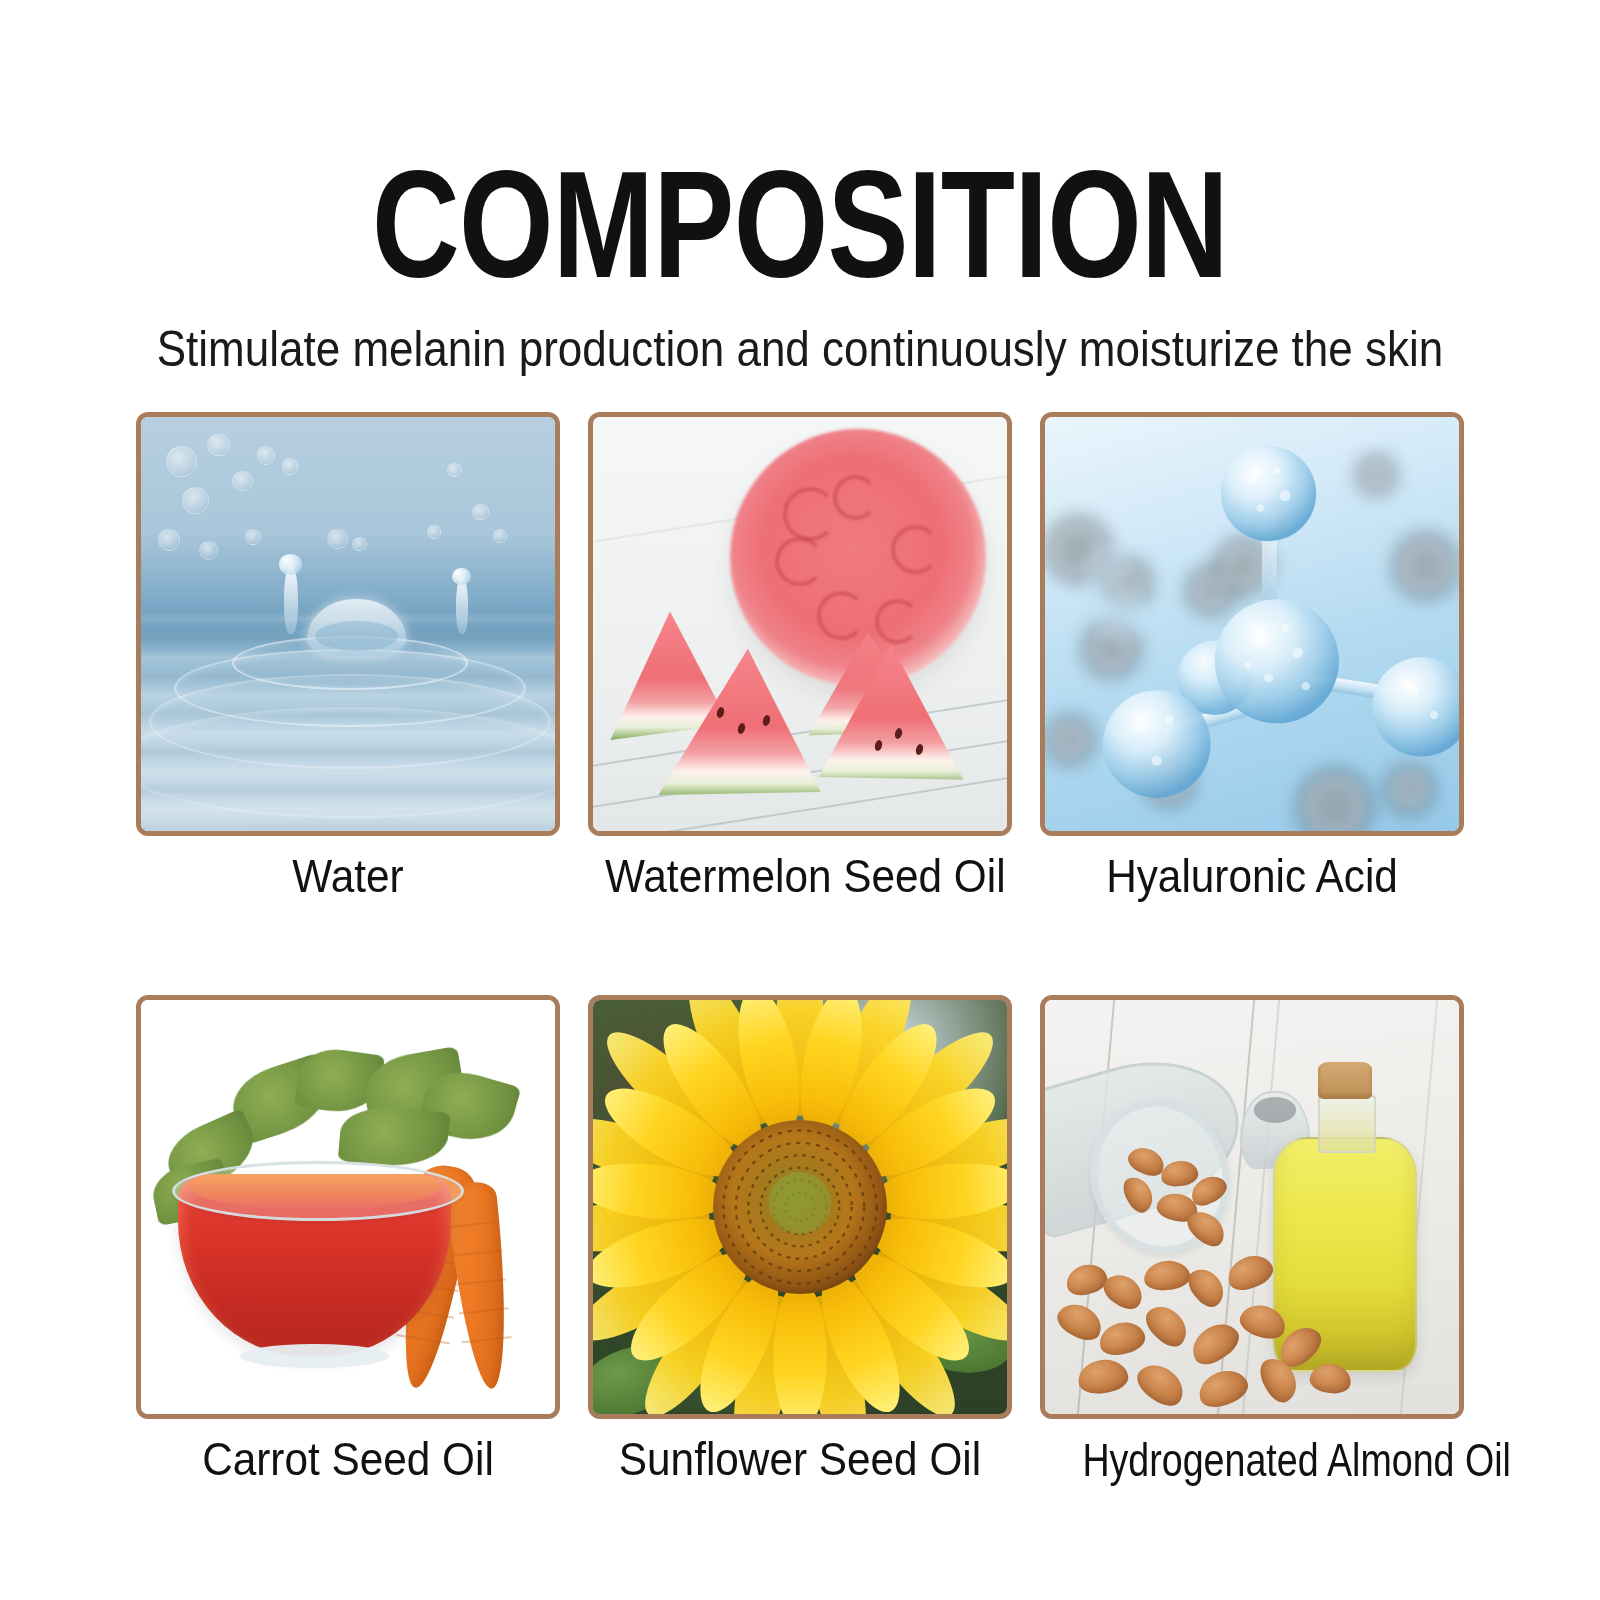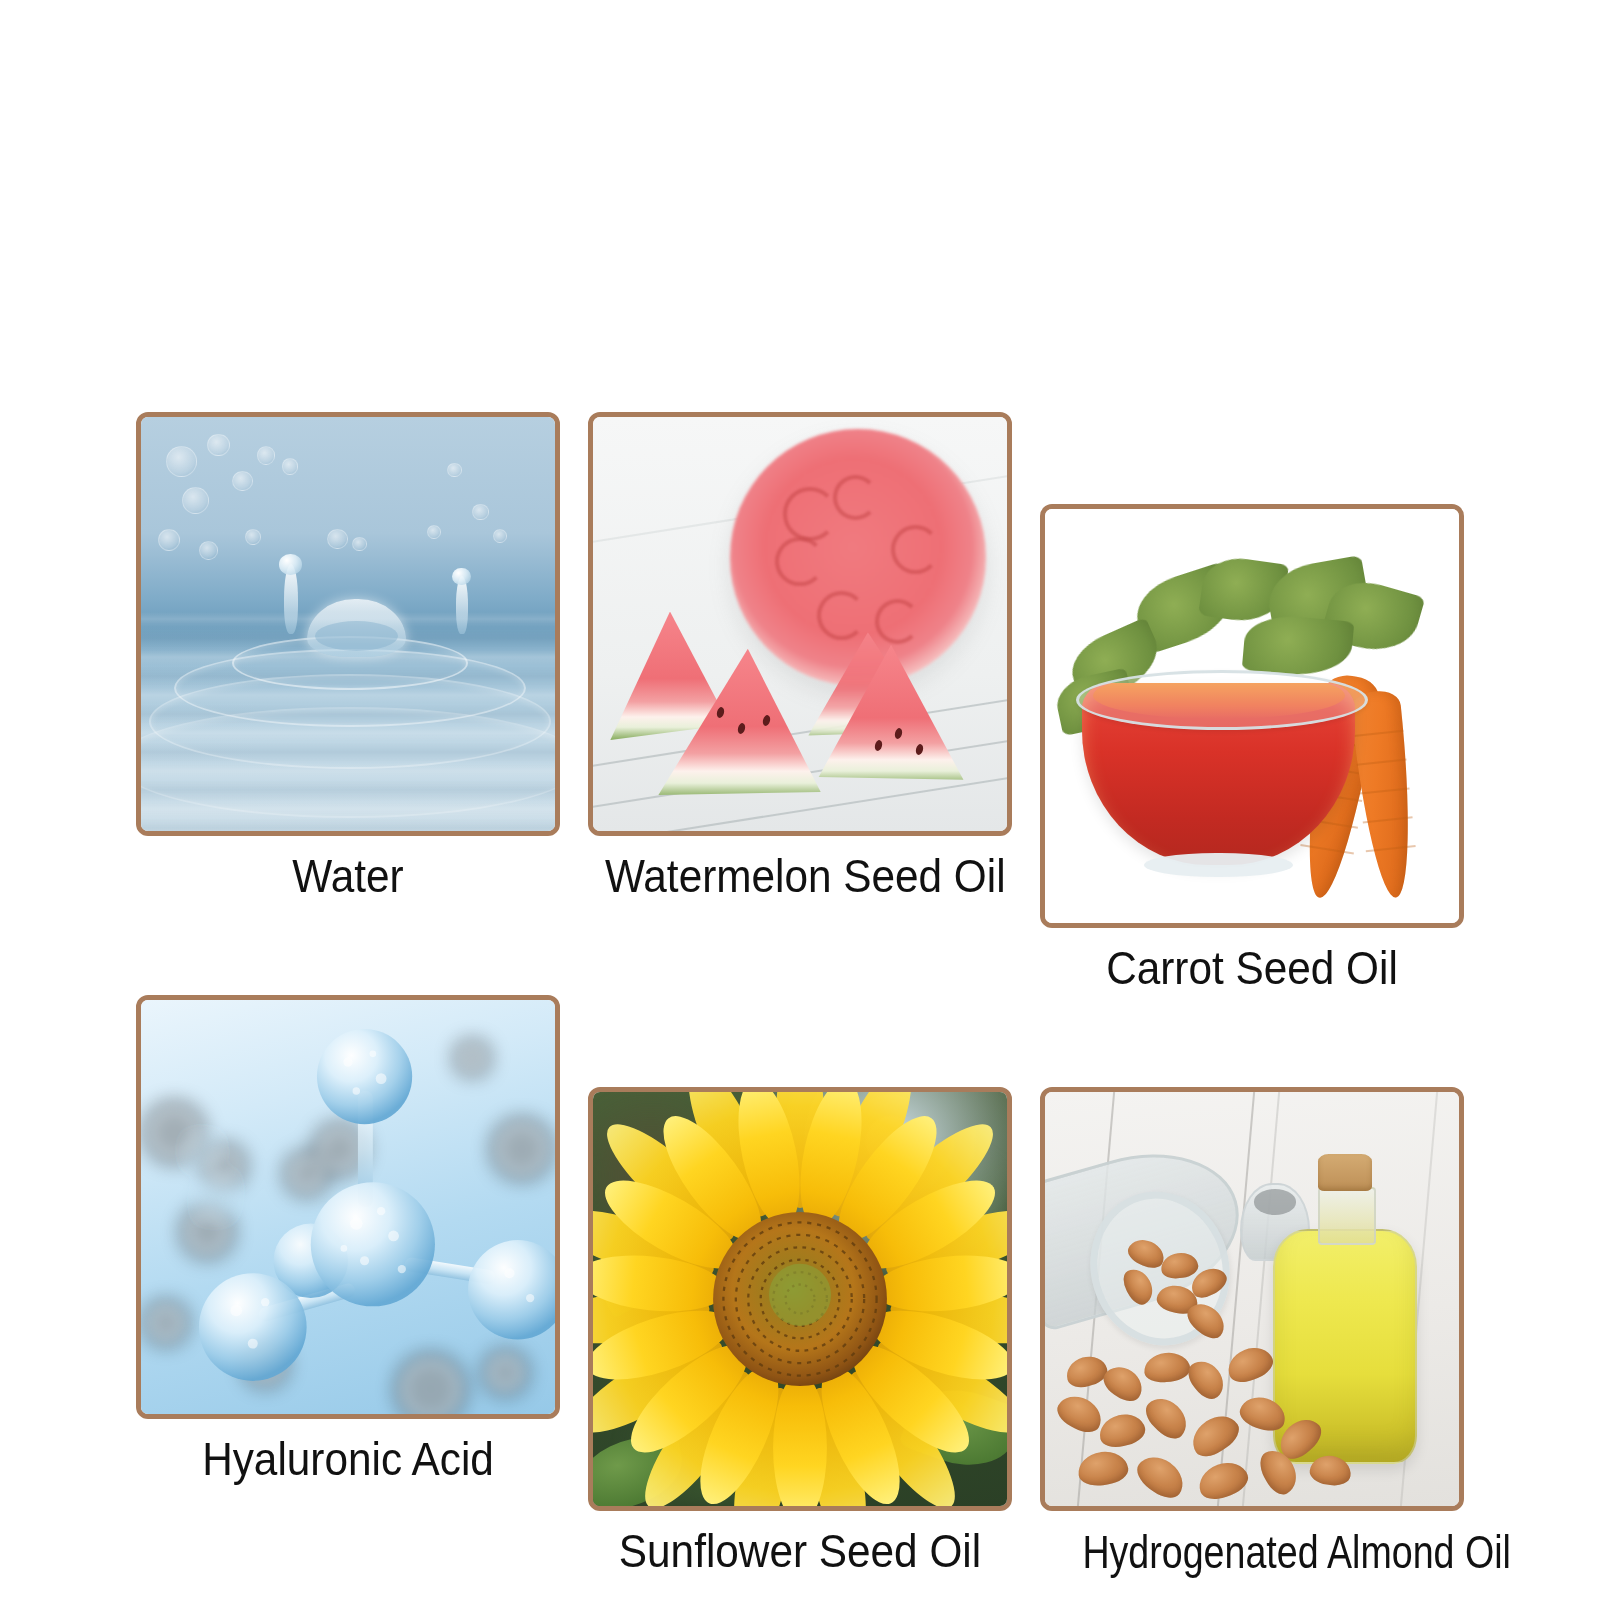--- a/index.html
+++ b/index.html
@@ -370,20 +370,24 @@
     position: absolute;
     background: radial-gradient(ellipse at 40% 35%, #6f9a4a, #4d7a33 70%, #3d6429 100%);
     border-radius: 60% 10% 60% 10%;
   }
 </style>
 </head>
 <body>
 
 <div class="page">
 
+  <div class="header">
+    <div class="title">COMPOSITION</div>
+    <div class="subtitle">Stimulate melanin production and continuously moisturize the skin</div>
+  </div>
 
   <div class="grid">
 
     <div class="cell">
       <div class="card">
         <div class="art">
           <div class="water-bg"></div>
           <div class="water-surface"></div>
           <div class="bokeh" style="left:6%;  top:7%;  width:7%;  height:7%;"></div>
           <div class="bokeh" style="left:16%; top:4%;  width:5%;  height:5%;"></div>
@@ -437,20 +441,107 @@
           <div class="pip" style="left:35%; top:74%;"></div>
           <div class="pip" style="left:41%; top:72%;"></div>
           <div class="pip" style="left:68%; top:78%;"></div>
           <div class="pip" style="left:73%; top:75%;"></div>
           <div class="pip" style="left:78%; top:79%;"></div>
         </div>
       </div>
       <div class="caption">Watermelon Seed Oil</div>
     </div>
 
+    <div class="cell">
+      <div class="card">
+        <div class="art">
+          <div class="mol-bg"></div>
+          <svg class="mol-svg" viewBox="0 0 100 100" preserveAspectRatio="none">
+            <defs>
+              <radialGradient id="gsph" cx="36%" cy="28%" r="72%">
+                <stop offset="0%" stop-color="#ffffff" stop-opacity="0.98"></stop>
+                <stop offset="38%" stop-color="#ddf0fb" stop-opacity="0.92"></stop>
+                <stop offset="72%" stop-color="#9ecde9" stop-opacity="0.88"></stop>
+                <stop offset="100%" stop-color="#63a8d4" stop-opacity="0.92"></stop>
+              </radialGradient>
+              <linearGradient id="grod" x1="0" y1="0" x2="0" y2="1">
+                <stop offset="0%" stop-color="#ffffff" stop-opacity="0.85"></stop>
+                <stop offset="50%" stop-color="#d3eaf7" stop-opacity="0.75"></stop>
+                <stop offset="100%" stop-color="#8cbedd" stop-opacity="0.8"></stop>
+              </linearGradient>
+              <filter id="bblur">
+                  <feGaussianBlur stdDeviation="1.6"></feGaussianBlur>
+                </filter>
+              <filter id="bblur2">
+                  <feGaussianBlur stdDeviation="2.6"></feGaussianBlur>
+                </filter>
+            </defs>
+
+            <g filter="url(#bblur2)" opacity="0.55">
+              <line x1="8" y1="32" x2="20" y2="40" stroke="#cfe8f5" stroke-width="1.6"></line>
+              <line x1="20" y1="40" x2="16" y2="56" stroke="#cfe8f5" stroke-width="1.6"></line>
+              <circle cx="8" cy="32" r="7"></circle>
+              <circle cx="20" cy="40" r="5"></circle>
+              <circle cx="16" cy="56" r="6"></circle>
+              <circle cx="40" cy="42" r="5"></circle>
+              <circle cx="48" cy="36" r="6"></circle>
+              <circle cx="92" cy="36" r="7"></circle>
+              <circle cx="80" cy="14" r="4"></circle>
+              <circle cx="70" cy="94" r="8"></circle>
+              <circle cx="88" cy="90" r="5"></circle>
+              <circle cx="30" cy="88" r="5"></circle>
+              <circle cx="6" cy="78" r="5"></circle>
+            </g>
+            <g fill="#e6f3fb" opacity="0.5" filter="url(#bblur)">
+              <circle cx="8" cy="32" r="7"></circle>
+              <circle cx="20" cy="40" r="5"></circle>
+              <circle cx="16" cy="56" r="6"></circle>
+              <circle cx="40" cy="42" r="5"></circle>
+              <circle cx="48" cy="36" r="6"></circle>
+              <circle cx="92" cy="36" r="7"></circle>
+              <circle cx="80" cy="14" r="4"></circle>
+              <circle cx="70" cy="94" r="8"></circle>
+              <circle cx="88" cy="90" r="5"></circle>
+              <circle cx="30" cy="88" r="5"></circle>
+              <circle cx="6" cy="78" r="5"></circle>
+            </g>
+
+            <rect x="52.4" y="22" width="3.6" height="28" fill="url(#grod)" rx="1.6"></rect>
+            <rect x="64" y="62" width="22" height="3.4" fill="url(#grod)" rx="1.6" transform="rotate(9 64 62)"></rect>
+            <rect x="28" y="68" width="24" height="3.4" fill="url(#grod)" rx="1.6" transform="rotate(-16 52 71)"></rect>
+
+            <circle cx="54" cy="18.5" r="11.5" fill="url(#gsph)"></circle>
+            <circle cx="41" cy="63" r="9" fill="url(#gsph)" opacity="0.9"></circle>
+            <circle cx="56" cy="59" r="15" fill="url(#gsph)"></circle>
+            <circle cx="91" cy="70" r="12" fill="url(#gsph)"></circle>
+            <circle cx="27" cy="79" r="13" fill="url(#gsph)"></circle>
+
+            <g fill="#ffffff" opacity="0.55">
+              <circle cx="50" cy="15" r="1.1"></circle>
+                <circle cx="56" cy="13" r="0.8"></circle>
+              <circle cx="58" cy="19" r="1.3"></circle>
+                <circle cx="52" cy="22" r="0.9"></circle>
+              <circle cx="52" cy="54" r="1.5"></circle>
+                <circle cx="58" cy="51" r="1.0"></circle>
+              <circle cx="61" cy="57" r="1.3"></circle>
+                <circle cx="54" cy="63" r="1.1"></circle>
+              <circle cx="49" cy="60" r="0.8"></circle>
+                <circle cx="63" cy="65" r="1.0"></circle>
+              <circle cx="23" cy="75" r="1.4"></circle>
+                <circle cx="30" cy="73" r="1.0"></circle>
+              <circle cx="27" cy="83" r="1.2"></circle>
+                <circle cx="89" cy="66" r="1.2"></circle>
+              <circle cx="94" cy="72" r="1.0"></circle>
+            </g>
+          </svg>
+        </div>
+      </div>
+      <div class="caption">Hyaluronic Acid</div>
+    </div>
+
     <div class="cell row2">
       <div class="card">
         <div class="art">
           <div class="carrot-bg"></div>
           <div class="frond" style="left:22%; top:16%; width:24%; height:16%; transform:rotate(-18deg);"></div>
           <div class="frond" style="left:38%; top:12%; width:20%; height:15%; transform:rotate(8deg);"></div>
           <div class="frond" style="left:54%; top:13%; width:24%; height:18%; transform:rotate(-10deg);"></div>
           <div class="frond" style="left:68%; top:18%; width:22%; height:16%; transform:rotate(16deg);"></div>
           <div class="frond" style="left:6%;  top:30%; width:22%; height:14%; transform:rotate(-24deg);"></div>
           <div class="frond" style="left:48%; top:26%; width:26%; height:14%; transform:rotate(5deg);"></div>
@@ -469,107 +560,20 @@
             <div class="ridge" style="top:48%"></div>
               <div class="ridge" style="top:62%"></div>
             <div class="ridge" style="top:76%"></div>
           </div>
           <div class="bowl"></div>
           <div class="bowl-rim"></div>
           <div class="bowl-foot"></div>
         </div>
       </div>
       <div class="caption">Carrot Seed Oil</div>
-    </div>
-
-    <div class="cell">
-      <div class="card">
-        <div class="art">
-          <div class="mol-bg"></div>
-          <svg class="mol-svg" viewBox="0 0 100 100" preserveAspectRatio="none">
-            <defs>
-              <radialGradient id="gsph" cx="36%" cy="28%" r="72%">
-                <stop offset="0%" stop-color="#ffffff" stop-opacity="0.98"></stop>
-                <stop offset="38%" stop-color="#ddf0fb" stop-opacity="0.92"></stop>
-                <stop offset="72%" stop-color="#9ecde9" stop-opacity="0.88"></stop>
-                <stop offset="100%" stop-color="#63a8d4" stop-opacity="0.92"></stop>
-              </radialGradient>
-              <linearGradient id="grod" x1="0" y1="0" x2="0" y2="1">
-                <stop offset="0%" stop-color="#ffffff" stop-opacity="0.85"></stop>
-                <stop offset="50%" stop-color="#d3eaf7" stop-opacity="0.75"></stop>
-                <stop offset="100%" stop-color="#8cbedd" stop-opacity="0.8"></stop>
-              </linearGradient>
-              <filter id="bblur">
-                  <feGaussianBlur stdDeviation="1.6"></feGaussianBlur>
-                </filter>
-              <filter id="bblur2">
-                  <feGaussianBlur stdDeviation="2.6"></feGaussianBlur>
-                </filter>
-            </defs>
-
-            <g filter="url(#bblur2)" opacity="0.55">
-              <line x1="8" y1="32" x2="20" y2="40" stroke="#cfe8f5" stroke-width="1.6"></line>
-              <line x1="20" y1="40" x2="16" y2="56" stroke="#cfe8f5" stroke-width="1.6"></line>
-              <circle cx="8" cy="32" r="7"></circle>
-              <circle cx="20" cy="40" r="5"></circle>
-              <circle cx="16" cy="56" r="6"></circle>
-              <circle cx="40" cy="42" r="5"></circle>
-              <circle cx="48" cy="36" r="6"></circle>
-              <circle cx="92" cy="36" r="7"></circle>
-              <circle cx="80" cy="14" r="4"></circle>
-              <circle cx="70" cy="94" r="8"></circle>
-              <circle cx="88" cy="90" r="5"></circle>
-              <circle cx="30" cy="88" r="5"></circle>
-              <circle cx="6" cy="78" r="5"></circle>
-            </g>
-            <g fill="#e6f3fb" opacity="0.5" filter="url(#bblur)">
-              <circle cx="8" cy="32" r="7"></circle>
-              <circle cx="20" cy="40" r="5"></circle>
-              <circle cx="16" cy="56" r="6"></circle>
-              <circle cx="40" cy="42" r="5"></circle>
-              <circle cx="48" cy="36" r="6"></circle>
-              <circle cx="92" cy="36" r="7"></circle>
-              <circle cx="80" cy="14" r="4"></circle>
-              <circle cx="70" cy="94" r="8"></circle>
-              <circle cx="88" cy="90" r="5"></circle>
-              <circle cx="30" cy="88" r="5"></circle>
-              <circle cx="6" cy="78" r="5"></circle>
-            </g>
-
-            <rect x="52.4" y="22" width="3.6" height="28" fill="url(#grod)" rx="1.6"></rect>
-            <rect x="64" y="62" width="22" height="3.4" fill="url(#grod)" rx="1.6" transform="rotate(9 64 62)"></rect>
-            <rect x="28" y="68" width="24" height="3.4" fill="url(#grod)" rx="1.6" transform="rotate(-16 52 71)"></rect>
-
-            <circle cx="54" cy="18.5" r="11.5" fill="url(#gsph)"></circle>
-            <circle cx="41" cy="63" r="9" fill="url(#gsph)" opacity="0.9"></circle>
-            <circle cx="56" cy="59" r="15" fill="url(#gsph)"></circle>
-            <circle cx="91" cy="70" r="12" fill="url(#gsph)"></circle>
-            <circle cx="27" cy="79" r="13" fill="url(#gsph)"></circle>
-
-            <g fill="#ffffff" opacity="0.55">
-              <circle cx="50" cy="15" r="1.1"></circle>
-                <circle cx="56" cy="13" r="0.8"></circle>
-              <circle cx="58" cy="19" r="1.3"></circle>
-                <circle cx="52" cy="22" r="0.9"></circle>
-              <circle cx="52" cy="54" r="1.5"></circle>
-                <circle cx="58" cy="51" r="1.0"></circle>
-              <circle cx="61" cy="57" r="1.3"></circle>
-                <circle cx="54" cy="63" r="1.1"></circle>
-              <circle cx="49" cy="60" r="0.8"></circle>
-                <circle cx="63" cy="65" r="1.0"></circle>
-              <circle cx="23" cy="75" r="1.4"></circle>
-                <circle cx="30" cy="73" r="1.0"></circle>
-              <circle cx="27" cy="83" r="1.2"></circle>
-                <circle cx="89" cy="66" r="1.2"></circle>
-              <circle cx="94" cy="72" r="1.0"></circle>
-            </g>
-          </svg>
-        </div>
-      </div>
-      <div class="caption">Hyaluronic Acid</div>
     </div>
 
     <div class="cell row2">
       <div class="card">
         <div class="art">
           <div class="sun-bg"></div>
           <div class="sun-blur"></div>
           <div class="leaf" style="left:-4%; top:84%; width:26%; height:16%; transform:rotate(-12deg);"></div>
           <div class="leaf" style="left:76%; top:72%; width:26%; height:18%; transform:rotate(20deg);"></div>
           <div class="leaf" style="left:2%;  top:42%; width:14%; height:10%; transform:rotate(-30deg); opacity:.85;"></div>

